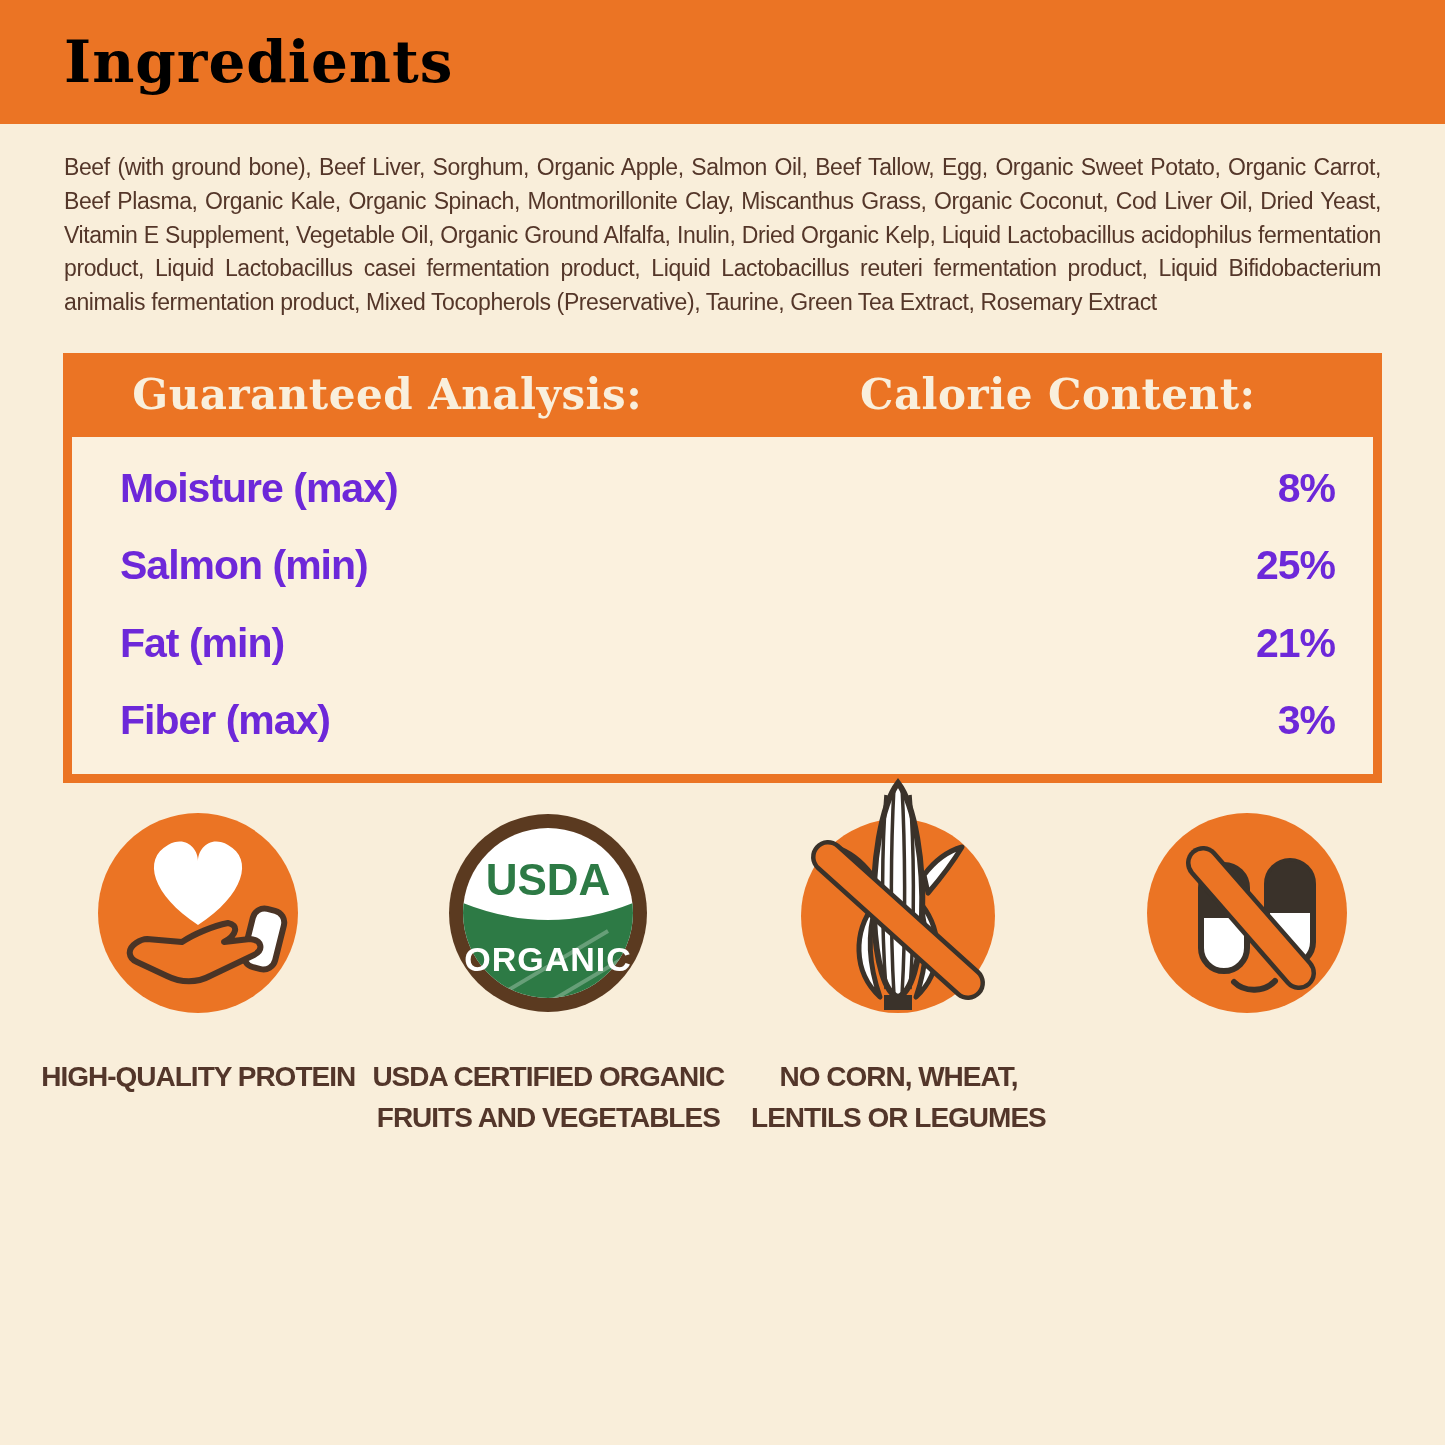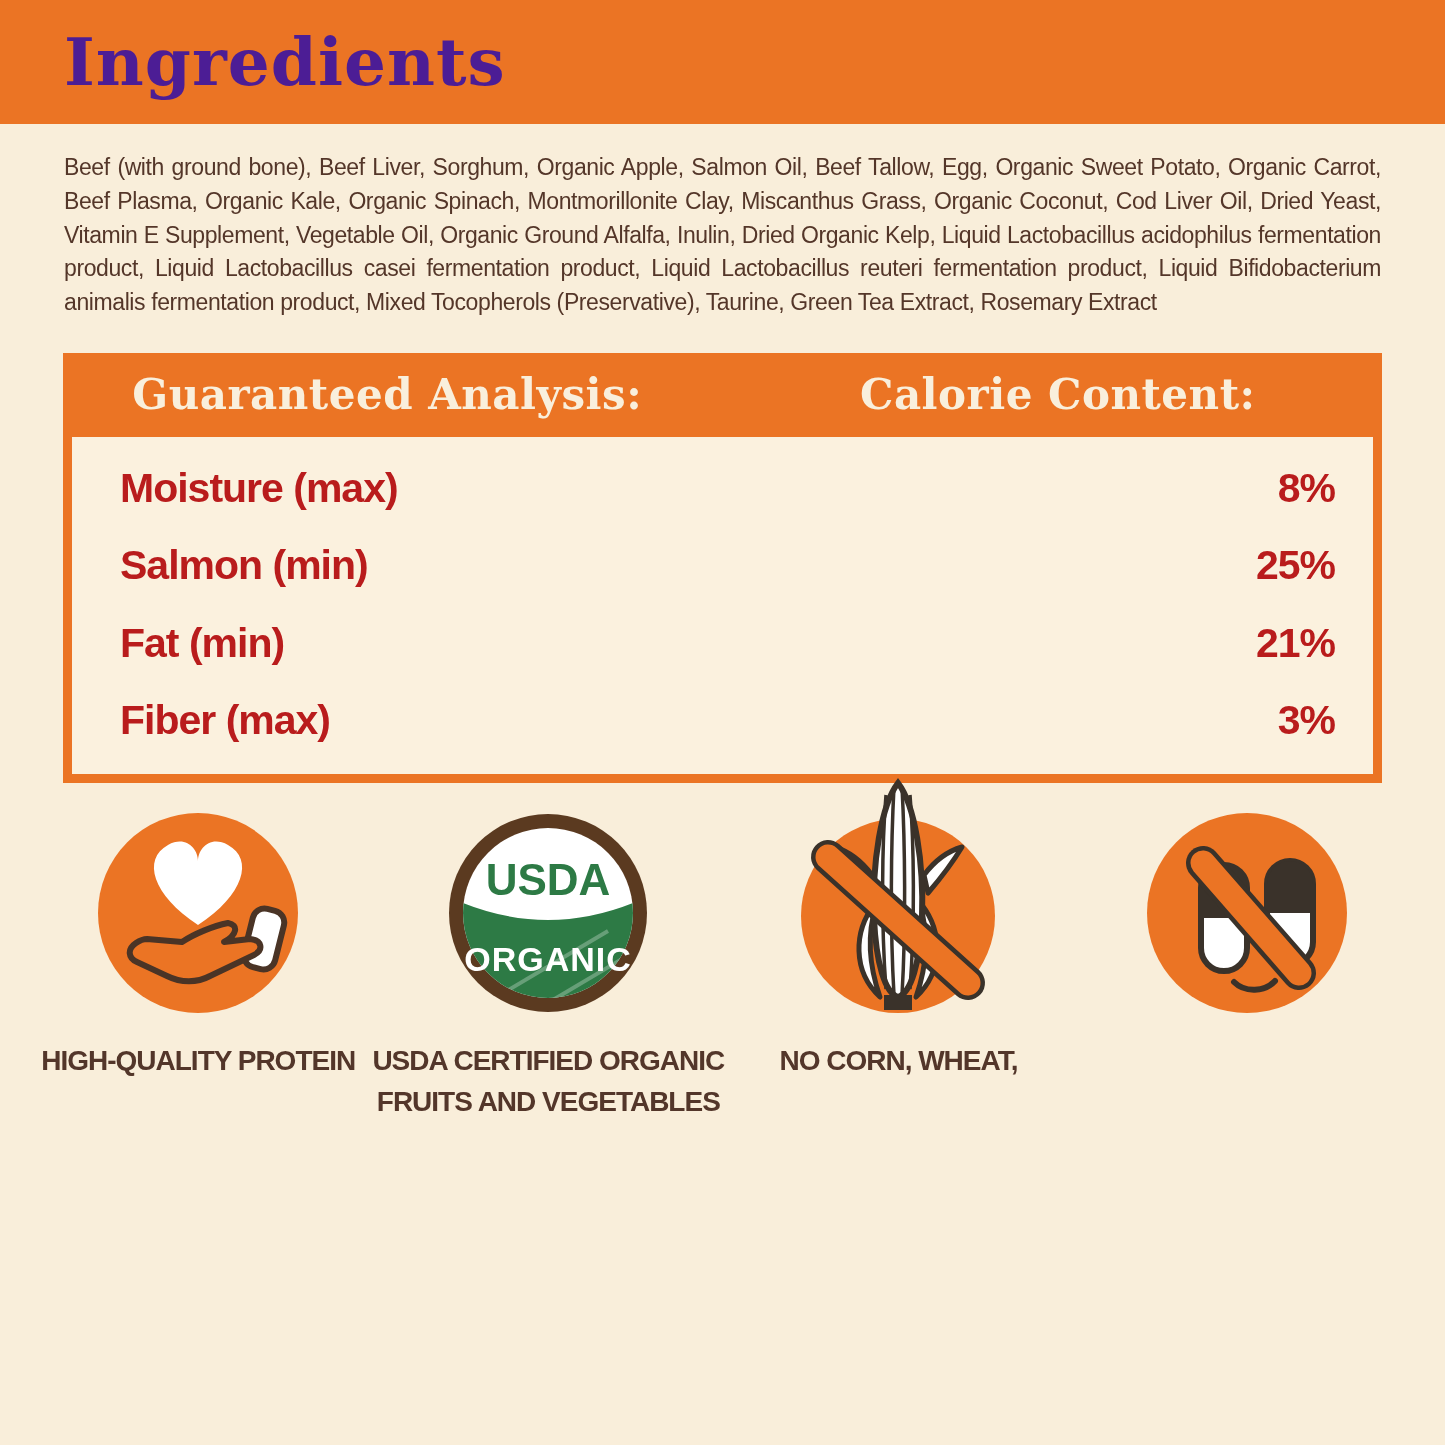--- a/index.html
+++ b/index.html
@@ -11,21 +11,21 @@
     -webkit-font-smoothing:antialiased;
   }
   
   .banner{
     height:124px;background:#EB7424;
     display:flex;align-items:center;
     padding-left:64px;box-sizing:border-box;
   }
   .banner-title{
     font-family:"DejaVu Serif","Liberation Serif",serif;
-    font-weight:bold;font-size:66px;color:#4c1d95;
+    font-weight:bold;font-size:58px;color:#000000;
     letter-spacing:1px;
   }
   
   .ingredients{
     margin:27px 64px 0 64px;
     color:#543629;font-size:23px;line-height:1.47;
     text-align:justify;letter-spacing:-0.4px;
   }
   
   .ga-box{
@@ -41,34 +41,34 @@
     font-weight:bold;font-size:42px;color:#F9EFDC;letter-spacing:0.5px;
   }
   .ga-content{display:flex;gap:12px;height:337px;}
   .ga-panel{background:#FBF1DE;flex:1;box-sizing:border-box;}
   .ga-panel-left{
     padding:28px 38px 30px 48px;
     display:flex;flex-direction:column;justify-content:space-between;
   }
   .ga-row{display:flex;justify-content:space-between;align-items:baseline;}
   .ga-label,.ga-value{
-    font-weight:700;font-size:41px;color:#b91c1c;letter-spacing:-1px;
+    font-weight:700;font-size:41px;color:#6d28d9;letter-spacing:-1px;
   }
   .ga-panel-right{
     padding:46px 0 0 62px;
   }
   .cal-line{
     font-weight:700;font-size:57px;color:#57362A;
     letter-spacing:-1px;line-height:1.53;white-space:nowrap;
   }
   
   .badges{
     display:flex;margin-top:30px;padding:0 24px;
   }
-  .badge{flex:1;display:flex;flex-direction:column;align-items:center;}
+  .badge{flex:1;display:flex;flex-direction:column;align-items:center;gap:16px;}
   .badge-icon{width:200px;height:200px;position:relative;}
   .badge-icon svg{overflow:visible;display:block;}
   .badge-caption{
     margin-top:28px;text-align:center;
     font-weight:700;font-size:28px;line-height:1.45;
     color:#53362A;letter-spacing:-1px;white-space:nowrap;
   }
 </style>
 </head>
 <body>
@@ -165,20 +165,21 @@
         <path d="M100,-30 C83,-8 74,50 76,105 C78,150 87,180 100,184 C113,180 122,150 124,105 C126,50 117,-8 100,-30 Z" fill="#FFFFFF" stroke="#3A322A" stroke-width="6"></path>
         <path d="M88,-18 C84,30 83,110 88,176 M96,-26 C93,30 92,115 96,182 M104,-26 C107,30 108,115 104,182 M112,-18 C116,30 117,110 112,176" fill="none" stroke="#3A322A" stroke-width="3.5"></path>
         <rect x="86" y="182" width="28" height="15" fill="#3A322A"></rect>
 
         <line x1="30" y1="44" x2="170" y2="170" stroke="#3A322A" stroke-width="34" stroke-linecap="round"></line>
         <line x1="30" y1="44" x2="170" y2="170" stroke="#EB7424" stroke-width="25" stroke-linecap="round"></line>
       </svg>
     </div>
     <div class="badge-caption">
       <div>NO CORN, WHEAT,</div>
+      <div>LENTILS OR LEGUMES</div>
     </div>
   </div>
 
   <div class="badge">
     <div class="badge-icon">
       <svg width="200" height="200" viewBox="0 0 200 200">
         <circle cx="100" cy="100" r="100" fill="#EB7424"></circle>
 
         <rect x="54" y="52" width="46" height="106" rx="23" fill="#FFFFFF" stroke="#3A322A" stroke-width="6"></rect>
         <path d="M54,105 v-30 a23,23 0 0 1 46,0 v30 z" fill="#3A322A"></path>

